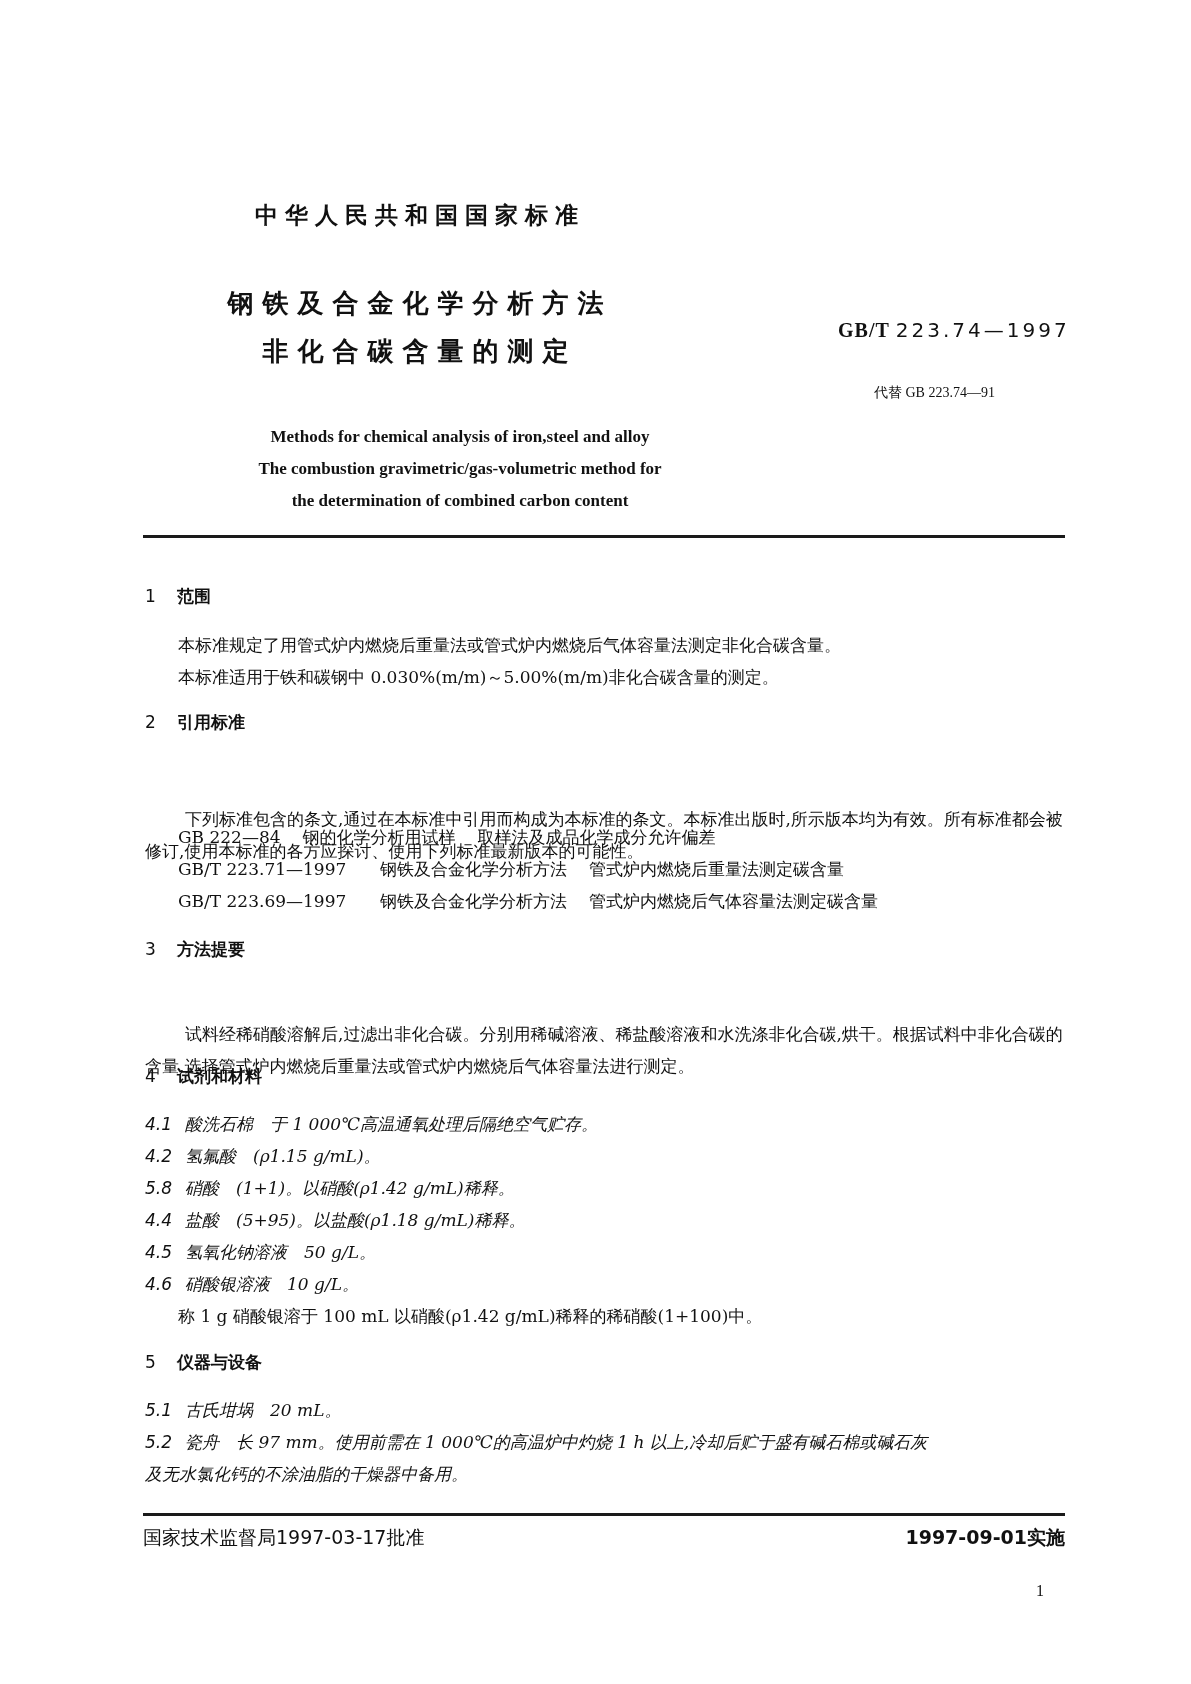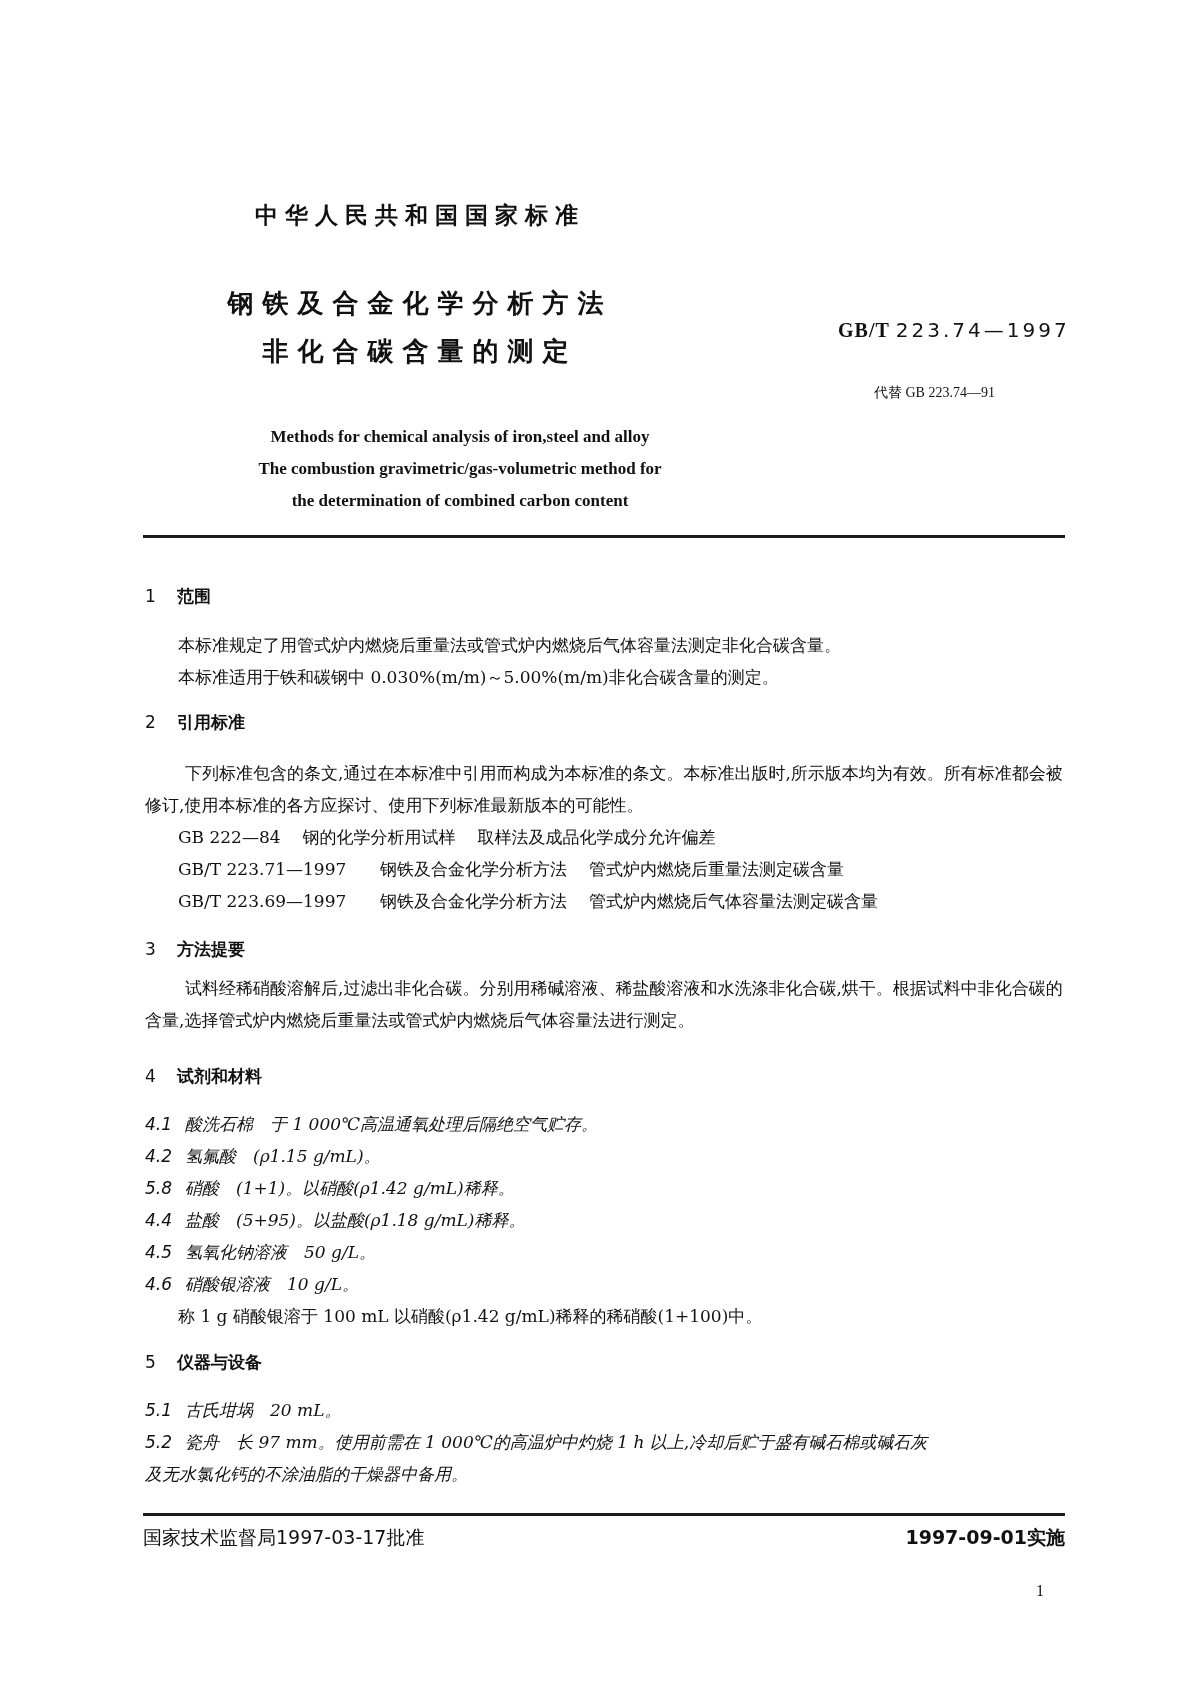--- a/index.html
+++ b/index.html
@@ -35,21 +35,21 @@
   .e2 { top: 427px; }
   .e3 { top: 459px; }
   .rule-top { left: 143px; width: 922px; top: 535px; height: 3px; background: #1a1a1a; }
   .rule-bottom { left: 143px; width: 922px; top: 1513px; height: 3px; background: #1a1a1a; }
   .sec-head {
     left: 145px; font-family: "DejaVu Sans", sans-serif; font-weight: bold; font-size: 17px;
   }
   .sec-head .num { display: inline-block; width: 32px; font-weight: normal; }
   .para {
     left: 145px; width: 920px; font-size: 17px; line-height: 32px;
-    text-indent: 40px; font-family: "DejaVu Serif", serif;
+    text-indent: 40px; font-family: "DejaVu Serif", serif; margin-top: 46px;
   }
   .line { left: 178px; font-size: 17px; font-family: "DejaVu Serif", serif; white-space: nowrap; }
   .item { left: 145px; font-size: 17px; font-family: "DejaVu Serif", serif; white-space: nowrap; font-style: italic; }
   .item .num { display: inline-block; width: 40px; font-family: "DejaVu Sans", sans-serif; }
   .ref .code { display: inline-block; min-width: 180px; }
   .ref .code.short { min-width: 90px; }
   .ref .gap { display: inline-block; width: 22px; }
   .footer-left {
     left: 143px; top: 1525px; font-family: "DejaVu Sans", sans-serif; font-weight: normal; font-size: 19px;
   }

